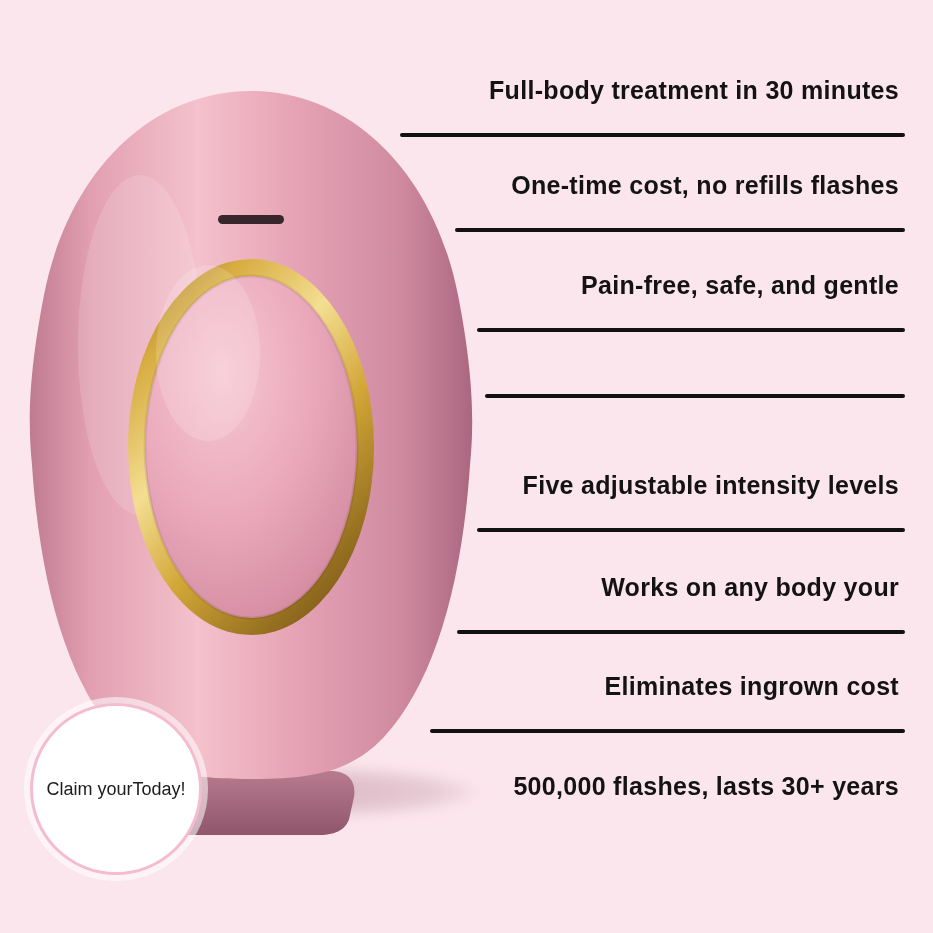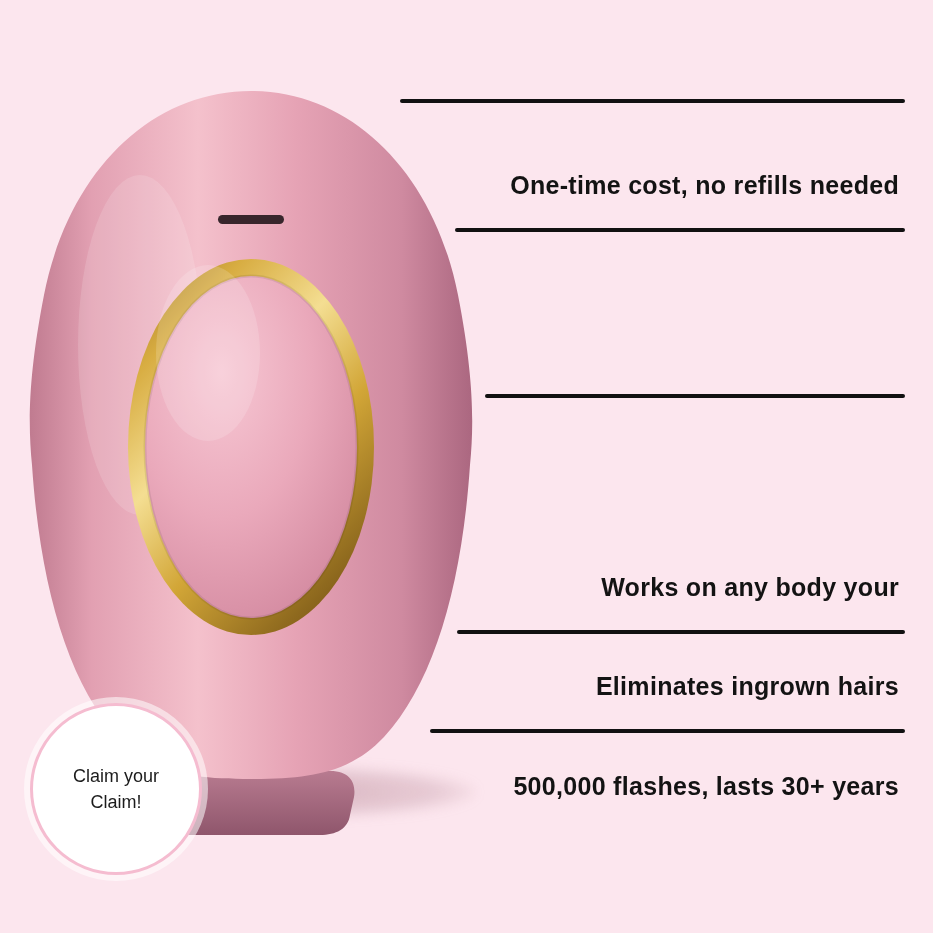--- a/index.html
+++ b/index.html
@@ -59,21 +59,21 @@
     position: absolute;
     left: 30px;
     top: 703px;
     width: 172px;
     height: 172px;
     background: #ffffff;
     border: 3px solid #f5bcd0;
     border-radius: 50%;
     box-shadow: 0 0 0 6px rgba(255,255,255,0.55);
     display: flex;
-    flex-direction: column;
+    flex-direction: row;
     align-items: center;
     justify-content: center;
     text-align: center;
     z-index: 3;
   }
   .offer-line {
     font-size: 18px;
     color: #1c1c1c;
     line-height: 26px;
   }
@@ -140,39 +140,48 @@
 
     <ellipse cx="229" cy="362" rx="123" ry="188" fill="url(#goldGrad)"></ellipse>
 
     <ellipse cx="229" cy="362" rx="106" ry="171" fill="url(#windowGrad)"></ellipse>
     <ellipse cx="229" cy="362" rx="106" ry="171" fill="none" stroke="#000000" stroke-opacity="0.08" stroke-width="3"></ellipse>
 
     <ellipse cx="186" cy="268" rx="52" ry="88" fill="#ffffff" opacity="0.16"></ellipse>
   </svg>
 
   <div class="feature-row" style="top:73px">
+    <div class="feature-text">Full-body treatment in 30 minutes</div>
     <div class="feature-line" style="width:505px"></div>
   </div>
   <div class="feature-row" style="top:168px">
-    <div class="feature-text">One-time cost, no refills needed</div>
+    <div class="feature-text">One-time cost, no refills flashes</div>
     <div class="feature-line" style="width:450px"></div>
+  </div>
+  <div class="feature-row" style="top:268px">
+    <div class="feature-text">Pain-free, safe, and gentle</div>
+    <div class="feature-line" style="width:428px"></div>
   </div>
   <div class="feature-row" style="top:368px">
     <div class="feature-line" style="width:420px"></div>
+  </div>
+  <div class="feature-row" style="top:468px">
+    <div class="feature-text">Five adjustable intensity levels</div>
+    <div class="feature-line" style="width:428px"></div>
   </div>
   <div class="feature-row" style="top:570px">
     <div class="feature-text">Works on any body your</div>
     <div class="feature-line" style="width:448px"></div>
   </div>
   <div class="feature-row" style="top:669px">
-    <div class="feature-text">Eliminates ingrown hairs</div>
+    <div class="feature-text">Eliminates ingrown cost</div>
     <div class="feature-line" style="width:475px"></div>
   </div>
   <div class="feature-row" style="top:769px">
     <div class="feature-text">500,000 flashes, lasts 30+ years</div>
   </div>
 
   <div class="offer-badge">
     <div class="offer-line">Claim your</div>
-    <div class="offer-line">Claim!</div>
+    <div class="offer-line">Today!</div>
   </div>
 
 </div>
 
 </body></html>

